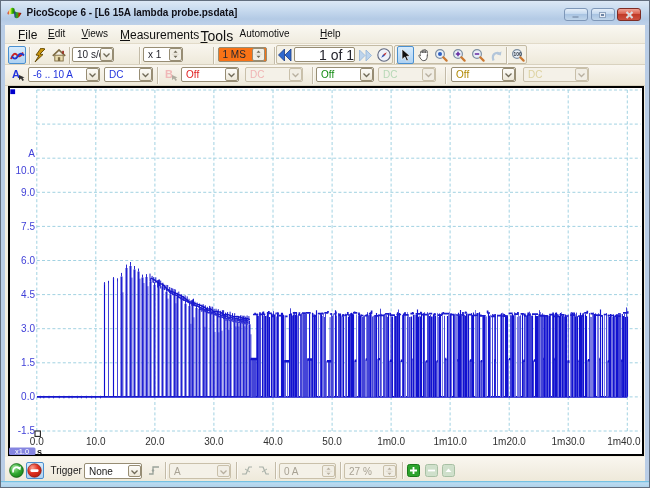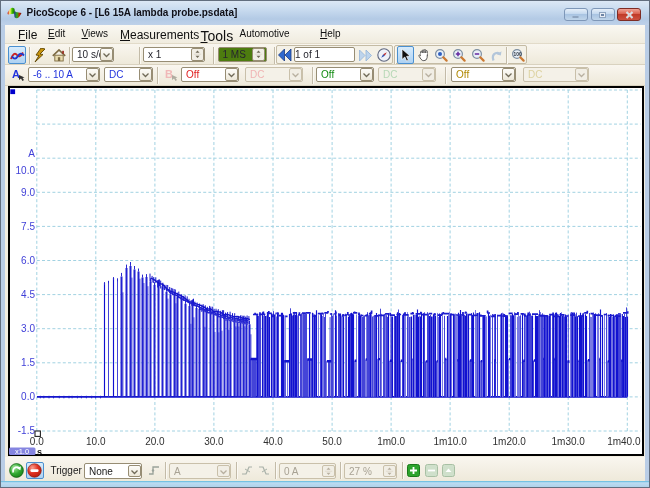--- a/index.html
+++ b/index.html
@@ -82,49 +82,49 @@
 <div style="position:absolute;left:72px;top:46.5px;width:42px;height:15.5px;background:#fff;border:1px solid #978d74;border-radius:2px">
 <span style="position:absolute;left:4px;top:1.5px;font-size:10px;color:#26262e">10 s/div</span>
 <div style="position:absolute;right:0.5px;top:0.5px;width:13px;height:12.5px;background:linear-gradient(#fdfcf9,#ece7d8);border:1px solid #978d74;border-radius:2px">
 <svg width="9" height="6" viewBox="0 0 9 6" style="position:absolute;left:1px;top:3px">
         <path d="M1.5 1.5 L4.5 4.5 L7.5 1.5" stroke="#706a58" stroke-width="1.3" fill="none"></path>
       </svg>
 </div>
   </div>
 <div style="position:absolute;left:138.5px;top:46.5px;width:1px;height:17px;background:#c3bba8"></div>
 <div style="position:absolute;left:139.5px;top:46.5px;width:1px;height:17px;background:#fbf9f3"></div>
-<div style="position:absolute;left:143px;top:46.5px;width:62px;height:15.5px;background:#fff;border:1px solid #978d74;border-radius:2px">
+<div style="position:absolute;left:143px;top:46.5px;width:40px;height:15.5px;background:#fff;border:1px solid #978d74;border-radius:2px">
 <span style="position:absolute;left:4px;top:1.5px;font-size:10px;color:#26262e">x 1</span>
 <div style="position:absolute;right:0.5px;top:0.5px;width:13px;height:12.5px;background:#f1eee5;border:1px solid #978d74;border-radius:2px">
 <svg width="11" height="11.5" viewBox="0 0 11 13" style="position:absolute;left:0;top:0;height:100%">
         <path d="M5.5 2 L8 4.5 L3 4.5 Z M5.5 11 L3 8.5 L8 8.5 Z" fill="#706a58"></path>
         <path d="M1 6.5 h9" stroke="#d8d2c2" stroke-width="0.8"></path>
       </svg>
 </div>
   </div>
 <div style="position:absolute;left:212.5px;top:46.5px;width:1px;height:17px;background:#c3bba8"></div>
 <div style="position:absolute;left:213.5px;top:46.5px;width:1px;height:17px;background:#fbf9f3"></div>
-<div style="position:absolute;left:217.5px;top:46.5px;width:49px;height:15.5px;background:#4d7c0f;border:1px solid #978d74;border-radius:2px">
+<div style="position:absolute;left:217.5px;top:46.5px;width:49px;height:15.5px;background:#f97316;border:1px solid #978d74;border-radius:2px">
 <span style="position:absolute;left:4px;top:1.5px;font-size:10px;color:#26262e">1 MS</span>
 <div style="position:absolute;right:0.5px;top:0.5px;width:13px;height:12.5px;background:#f1eee5;border:1px solid #978d74;border-radius:2px">
 <svg width="11" height="11.5" viewBox="0 0 11 13" style="position:absolute;left:0;top:0;height:100%">
         <path d="M5.5 2 L8 4.5 L3 4.5 Z M5.5 11 L3 8.5 L8 8.5 Z" fill="#706a58"></path>
         <path d="M1 6.5 h9" stroke="#d8d2c2" stroke-width="0.8"></path>
       </svg>
 </div>
   </div>
 <div style="position:absolute;left:273.5px;top:46.5px;width:1px;height:17px;background:#c3bba8"></div>
 <div style="position:absolute;left:274.5px;top:46.5px;width:1px;height:17px;background:#fbf9f3"></div>
 <div style="position:absolute;left:277px;top:47px;width:15px;height:16px;display:flex;align-items:center;justify-content:center">
     <svg width="15" height="14" viewBox="0 0 15 14" style="">
       <path d="M7.5 1 L1.5 7 L7.5 13 Z" fill="#3069cf" stroke="#1a3a80" stroke-width="0.8"></path>
       <path d="M14 1 L8 7 L14 13 Z" fill="#3069cf" stroke="#1a3a80" stroke-width="0.8"></path>
     </svg>
   </div>
-<div style="position:absolute;left:294px;top:46.5px;width:61px;height:15.5px;background:#fff;border:1px solid #978d74;border-radius:2px;text-align:left;font-size:10px;color:#26262e;line-height:14px">1 of 1</div>
+<div style="position:absolute;left:294px;top:46.5px;width:61px;height:15.5px;background:#fff;border:1px solid #978d74;border-radius:2px;text-align:right;font-size:14px;color:#26262e;line-height:14px">1 of 1</div>
 <div style="position:absolute;left:358px;top:47px;width:15px;height:16px;display:flex;align-items:center;justify-content:center">
     <svg width="15" height="13" viewBox="0 0 15 13" style="">
       <path d="M1.5 1 L7 6.5 L1.5 12 Z" fill="#bdd4ec" stroke="#93b4d8" stroke-width="0.8"></path>
       <path d="M8 1 L13.5 6.5 L8 12 Z" fill="#bdd4ec" stroke="#93b4d8" stroke-width="0.8"></path>
     </svg>
   </div>
 <div style="position:absolute;left:376px;top:46px;width:15px;height:17px;display:flex;align-items:center;justify-content:center">
     <svg width="14" height="14" viewBox="0 0 14 14" style="">
       <circle cx="7" cy="7" r="6.2" fill="#eef2f8" stroke="#606880" stroke-width="1.1"></circle>
 <path d="M9.8 4.2 L6.2 6.2 L7.8 7.8 Z" fill="#c03030"></path>

